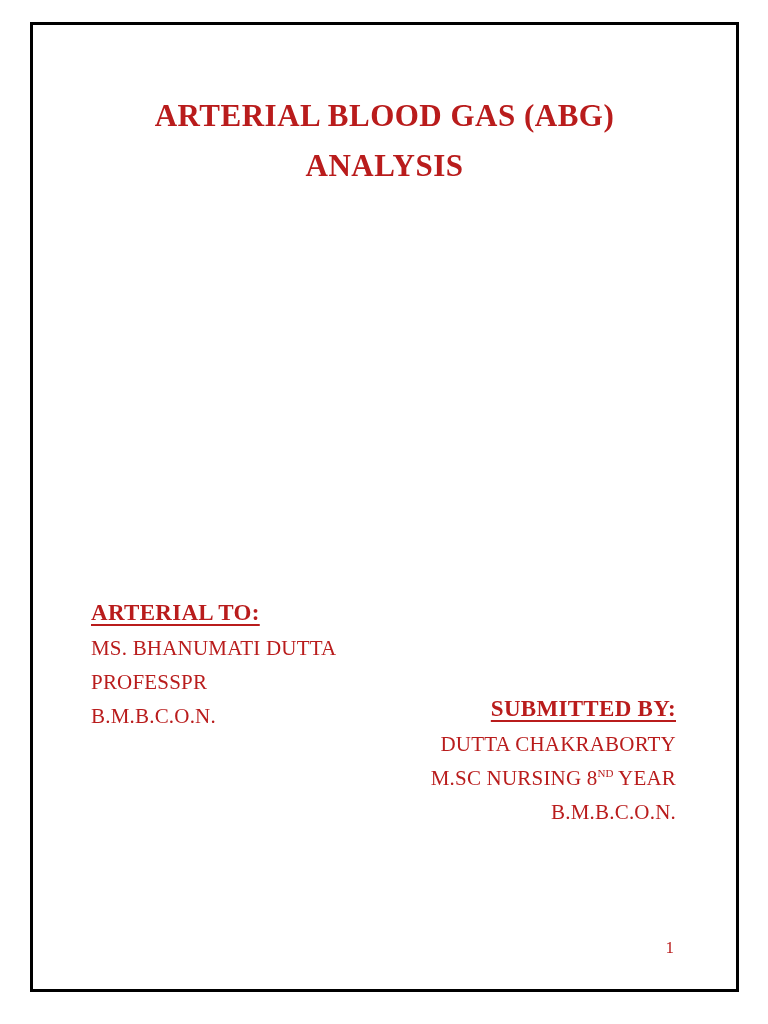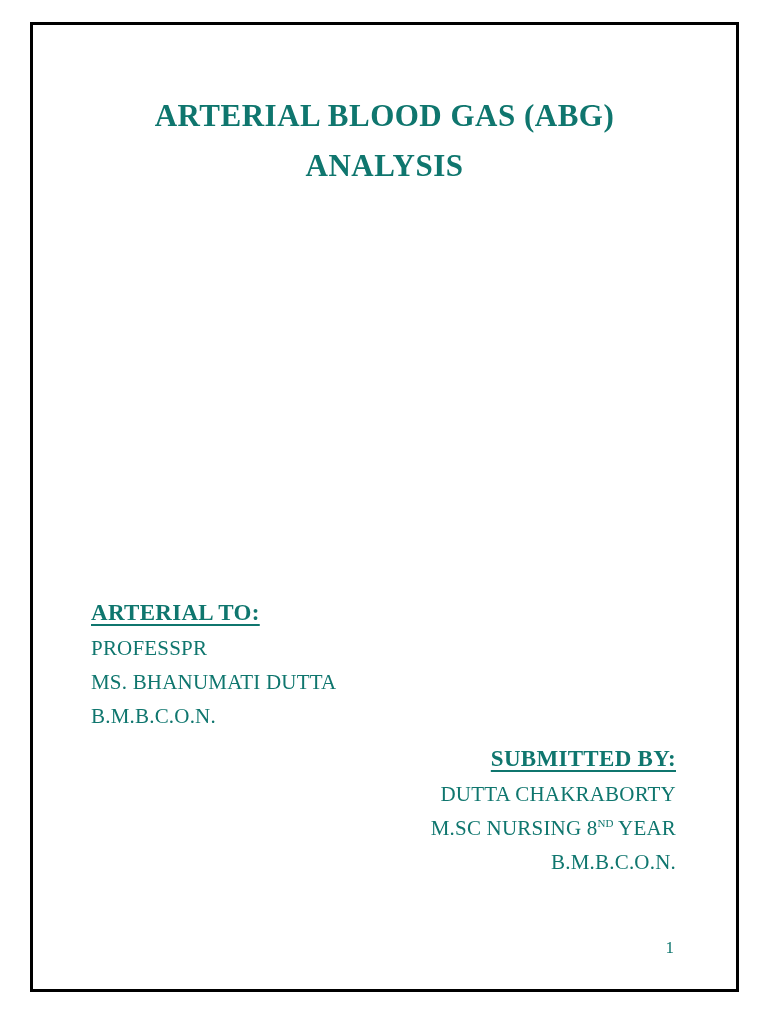--- a/index.html
+++ b/index.html
@@ -7,21 +7,21 @@
     padding: 0;
     background: #ffffff;
   }
   .canvas {
     position: relative;
     width: 768px;
     height: 1024px;
     background: #ffffff;
     overflow: hidden;
     font-family: "Liberation Serif", "DejaVu Serif", serif;
-    color: #0f766e;
+    color: #b91c1c;
     -webkit-font-smoothing: antialiased;
   }
   .frame {
     position: absolute;
     left: 30px;
     top: 22px;
     width: 709px;
     height: 970px;
     border: 3px solid #000000;
     box-sizing: border-box;
@@ -41,21 +41,21 @@
   }
   .submitted-to-block {
     position: absolute;
     left: 58px;
     top: 570px;
     text-align: left;
   }
   .submitted-by-block {
     position: absolute;
     right: 60px;
-    top: 716px;
+    top: 666px;
     text-align: right;
   }
   .section-label {
     font-weight: bold;
     font-size: 23px;
     line-height: 36px;
     text-decoration: underline;
     text-decoration-thickness: 2px;
     text-underline-offset: 4px;
     letter-spacing: 0.3px;
@@ -85,22 +85,22 @@
 <div class="canvas">
   <div class="frame">
 
     <div class="title-block">
       <div class="title-line">ARTERIAL BLOOD GAS (ABG)</div>
       <div class="title-line">ANALYSIS</div>
     </div>
 
     <div class="submitted-to-block">
       <div class="section-label">ARTERIAL TO:</div>
+      <div class="body-line">MS. BHANUMATI DUTTA</div>
       <div class="body-line">PROFESSPR</div>
-      <div class="body-line">MS. BHANUMATI DUTTA</div>
       <div class="body-line">B.M.B.C.O.N.</div>
     </div>
 
     <div class="submitted-by-block">
       <div class="section-label">SUBMITTED BY:</div>
       <div class="body-line">DUTTA CHAKRABORTY</div>
       <div class="body-line"><span>M.SC NURSING 8</span><sup>ND</sup><span> YEAR</span></div>
       <div class="body-line">B.M.B.C.O.N.</div>
     </div>
 

